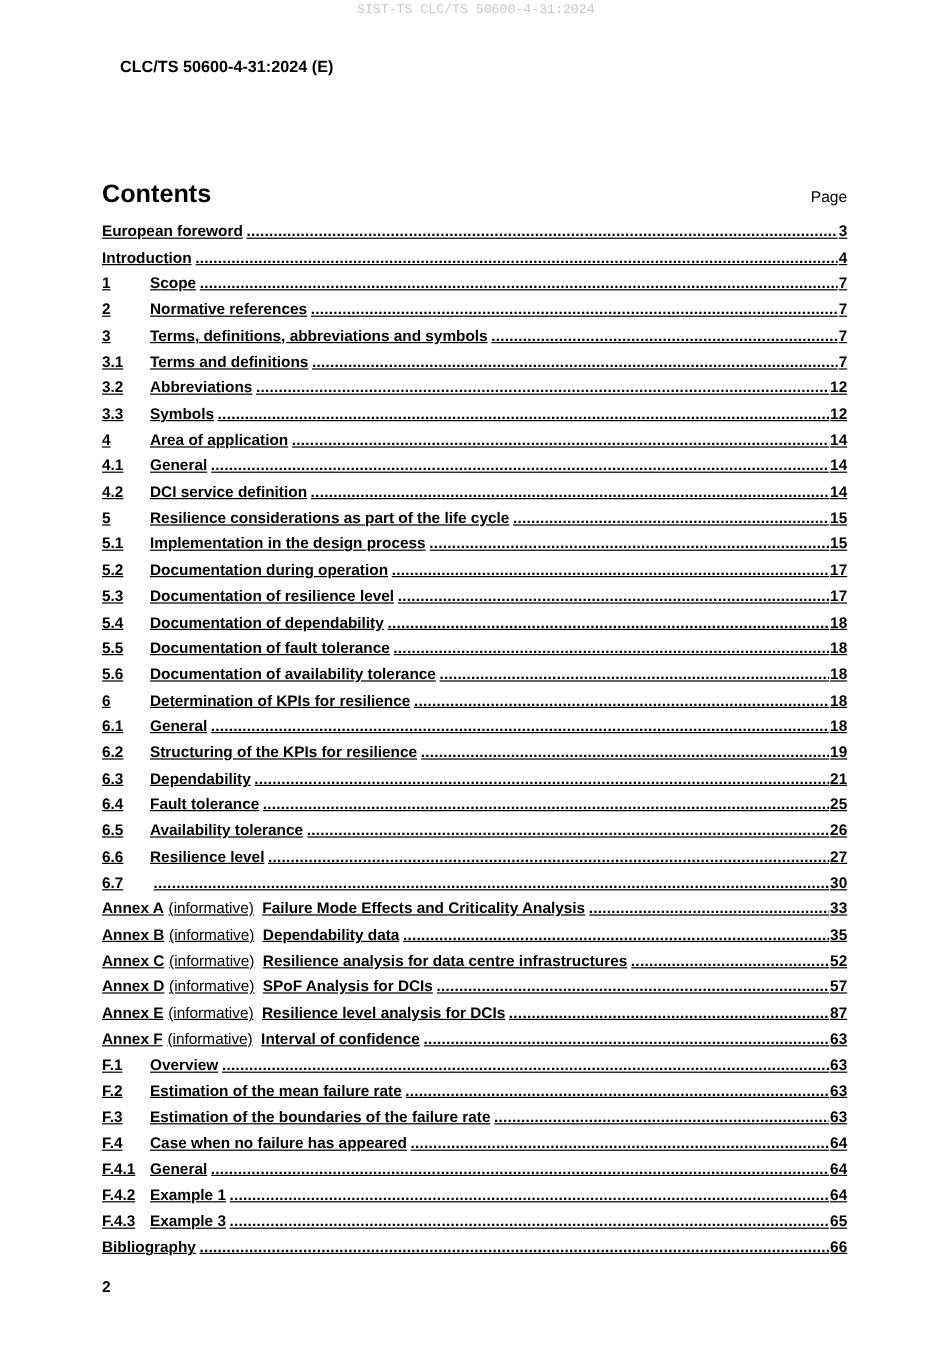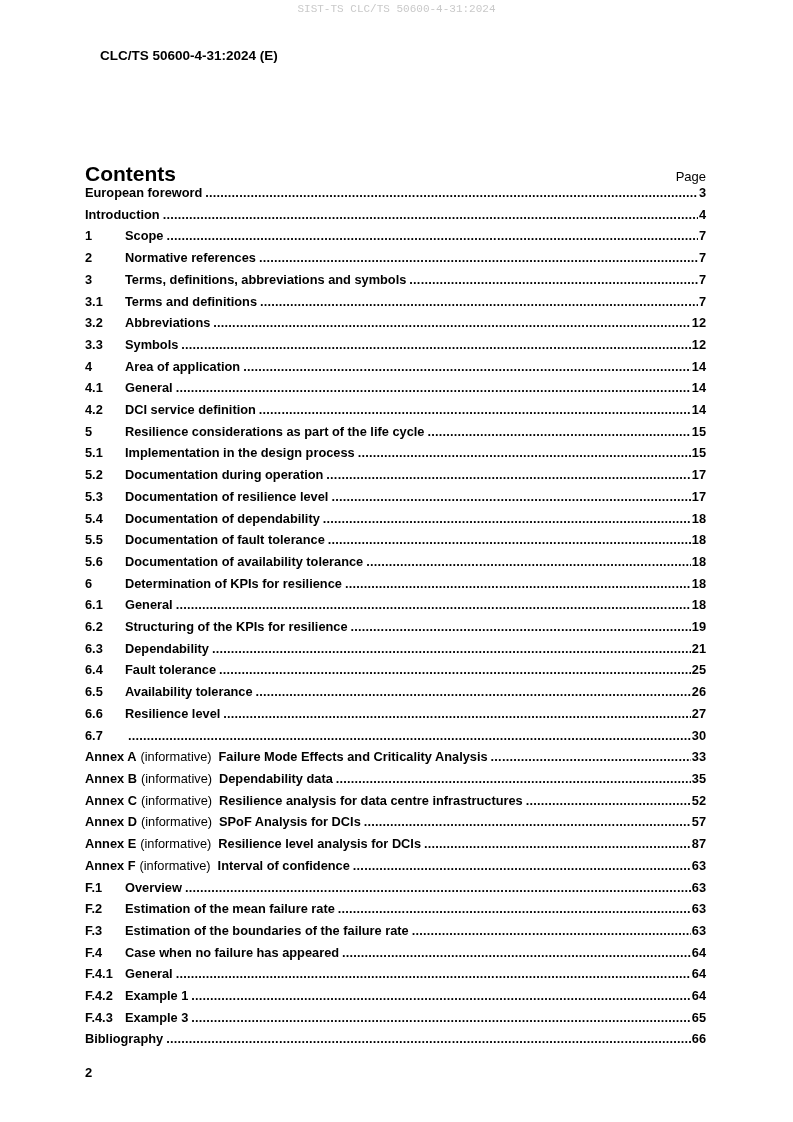--- a/index.html
+++ b/index.html
@@ -13,32 +13,33 @@
     position: absolute; top: 3px; left: 0; width: 100%;
     text-align: center;
     font-family: "Liberation Mono", monospace;
     font-size: 11px; color: #c9c9c9;
   }
   .doc-header {
     position: absolute; top: 48px; left: 85px;
     font-size: 13.5px; font-weight: bold; margin-left: 15px;
   }
   .contents-bar {
-    position: absolute; top: 162px; left: 85px; right: 87px;
+    position: absolute; top: 150px; left: 85px; right: 87px;
     display: flex; justify-content: space-between; align-items: baseline;
   }
   .contents-title { font-size: 21px; font-weight: bold; line-height: 1.1; }
   .page-label { font-size: 13px; font-weight: normal; }
   .toc {
     position: absolute; top: 182px; left: 85px; right: 87px;
   }
   .toc-row {
     display: flex; align-items: flex-start;
     line-height: 21.7px; font-size: 12.8px; font-weight: bold;
     white-space: nowrap;
+    text-decoration: underline;
   }
   .toc-num  { flex: none; width: 40px; }
   .toc-prefix { flex: none; }
   .toc-infix  { flex: none; font-weight: normal; margin: 0 7px 0 4px; }
   .toc-title  { flex: none; }
   .dots {
     flex: 1 1 0; min-width: 0; overflow: hidden;
     margin-left: 3px; font-weight: bold; letter-spacing: 0.2px;
   }
   .toc-page { flex: none; margin-left: 1px; }

